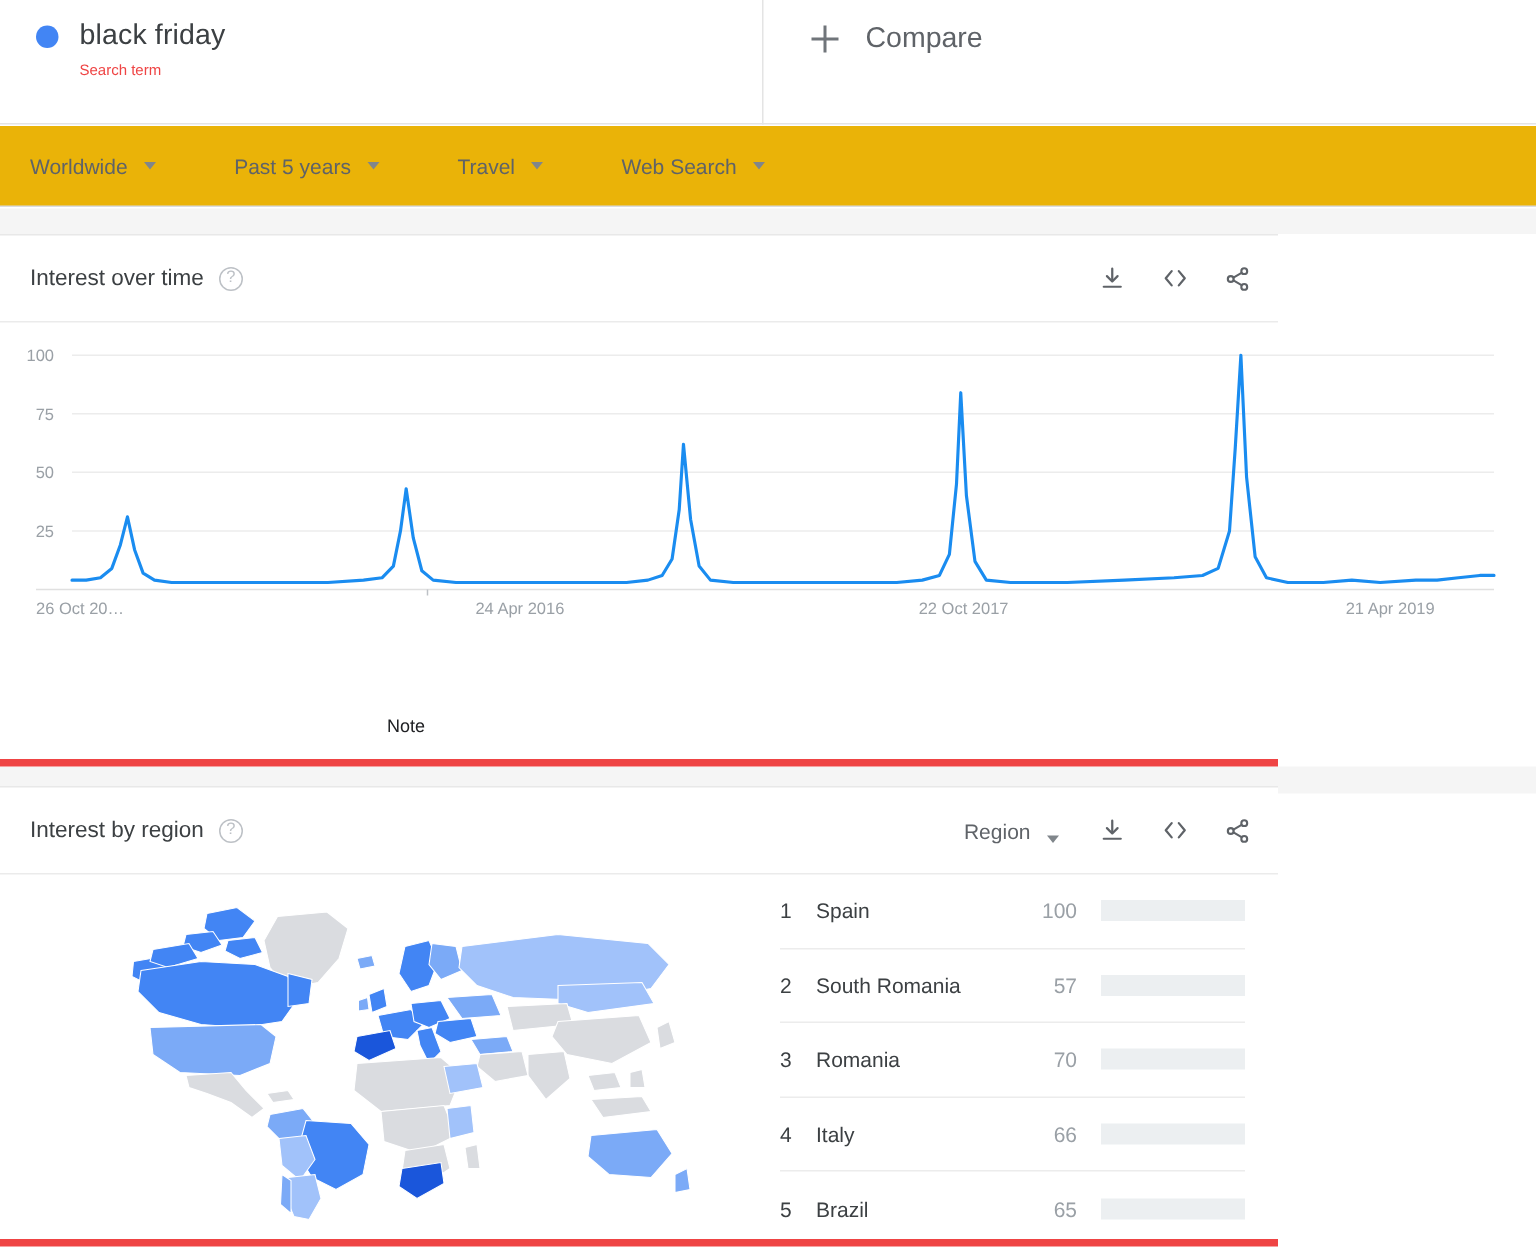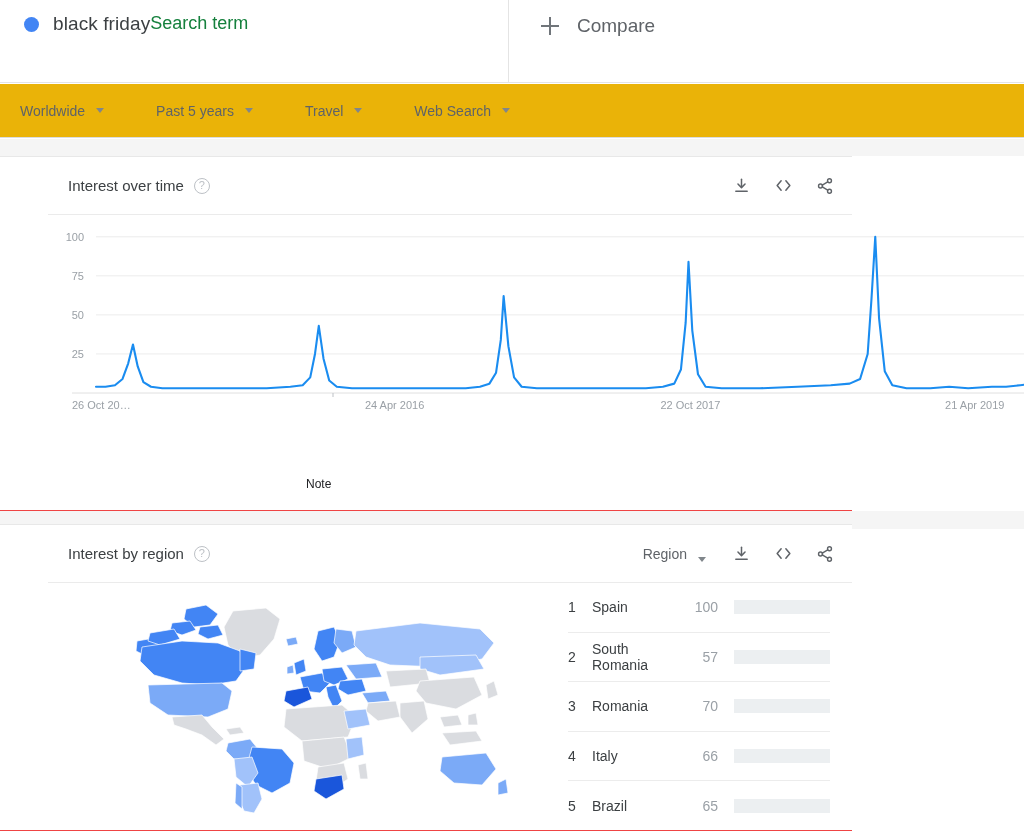--- a/index.html
+++ b/index.html
@@ -29,27 +29,27 @@
     border-right: 1px solid #e4e4e4;
     padding: 11px 0 0 20px;
     display: flex; align-items: flex-start;
   }
   .term-dot {
     width: 15px; height: 15px; border-radius: 50%;
     background: #4285f4;
     margin: 6px 14px 0 4px;
     flex: 0 0 auto;
   }
-  .term-texts { display: flex; }
+  .term-texts { display: flex; flex-direction: column; }
   .term-title {
     font-size: 19px; color: #3c4043; line-height: 25px;
     font-weight: 400; letter-spacing: .1px;
   }
   .term-sub {
-    font-size: 18px; color: #15803d; line-height: 18px;
+    font-size: 10px; color: #ef4444; line-height: 18px;
     margin-top: 3px;
   }
   .compare-card {
     flex: 1; height: 83px;
     display: flex; align-items: flex-start;
     padding: 14px 0 0 24px;
     cursor: pointer;
   }
   .plus-icon {
     position: relative; width: 18px; height: 18px;
@@ -88,22 +88,21 @@
     background: #f5f5f5;
   }
   .gap.g1 { top: 139px; height: 17px; }
   .gap.g2 { top: 511px; height: 18px; }
 
   
   .card {
     position: absolute; left: 0; width: 852px;
     background: #fff;
     border-top: 1px solid #e8e8e8;
-    border-bottom: 1px solid #ef4444;
-    padding-left: 48px;
+    border-bottom: 5px solid #ef4444;
   }
   #card-time   { top: 156px; height: 355px; }
   #card-region { top: 524px; height: 307px; }
 
   .card-head {
     position: relative; height: 58px;
     display: flex; align-items: center;
     padding: 0 16px 0 20px;
     border-bottom: 1px solid #ebebeb;
   }

